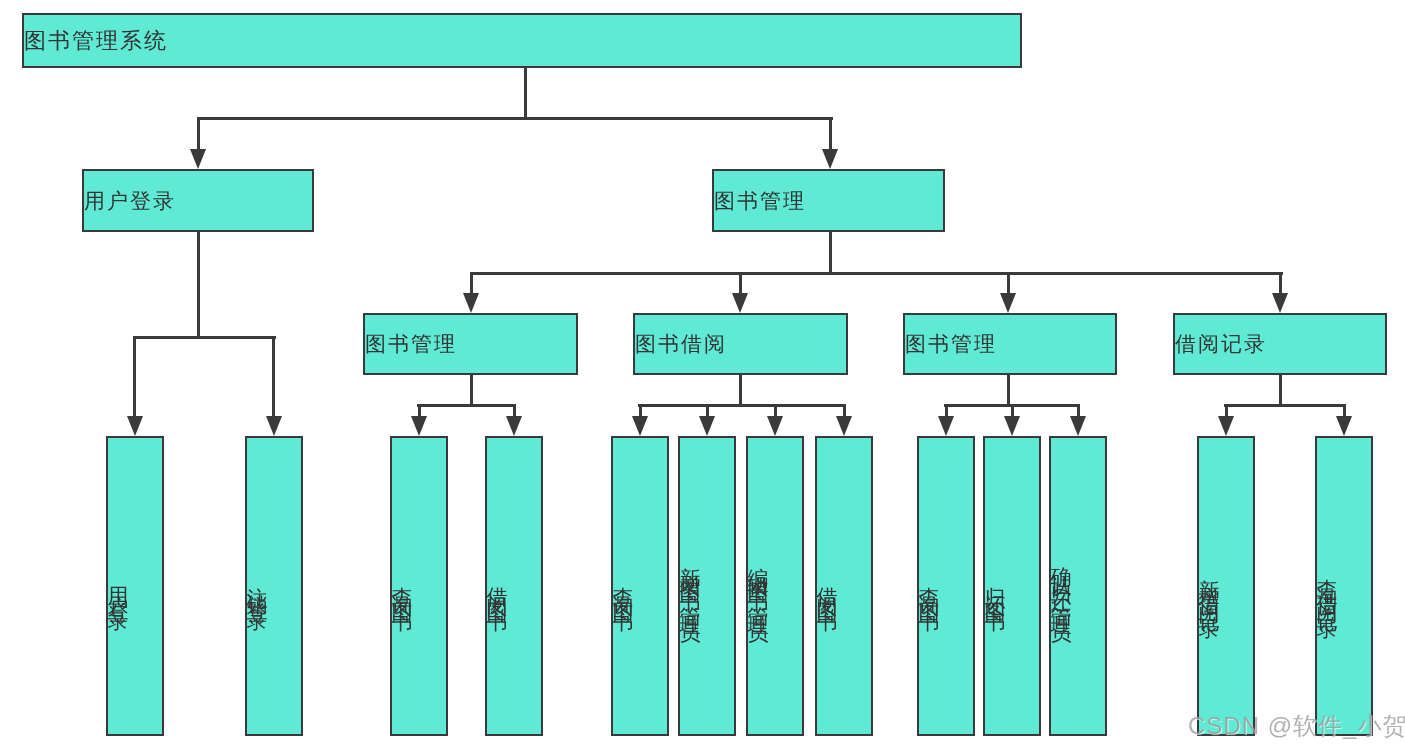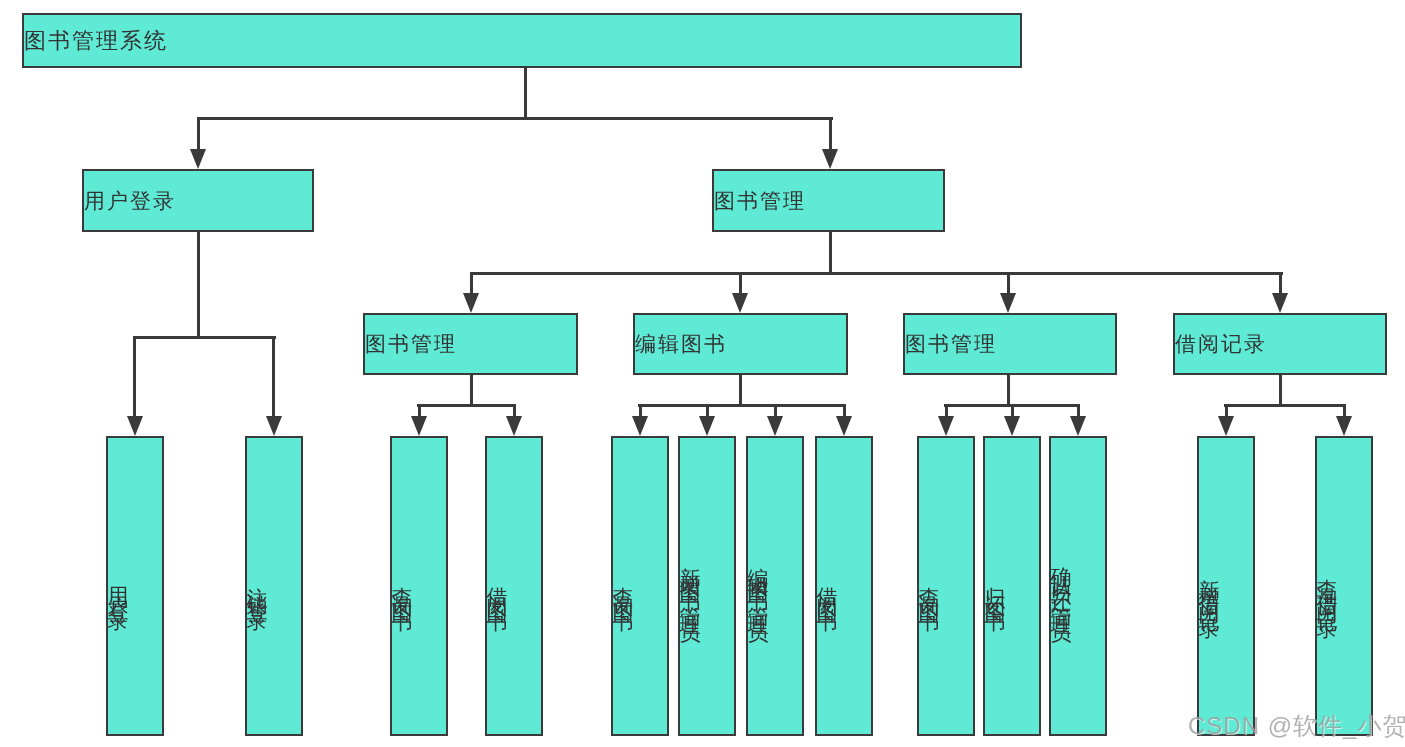--- a/index.html
+++ b/index.html
@@ -44,21 +44,21 @@
     <span class="hlabel">用户登录</span>
   </div>
   <div class="box" style="left:712px;top:169px;width:233px;height:63px">
     <span class="hlabel">图书管理</span>
   </div>
 
   <div class="box" style="left:363px;top:313px;width:215px;height:62px">
     <span class="hlabel">图书管理</span>
   </div>
   <div class="box" style="left:633px;top:313px;width:215px;height:62px">
-    <span class="hlabel">编辑图书</span>
+    <span class="hlabel">图书借阅</span>
   </div>
   <div class="box" style="left:903px;top:313px;width:214px;height:62px">
     <span class="hlabel">图书管理</span>
   </div>
   <div class="box" style="left:1173px;top:313px;width:214px;height:62px">
     <span class="hlabel">借阅记录</span>
   </div>
 
   <div class="box leaf" style="left:106px;top:436px;width:58px;height:300px">
     <span class="vt">用户登录</span>

